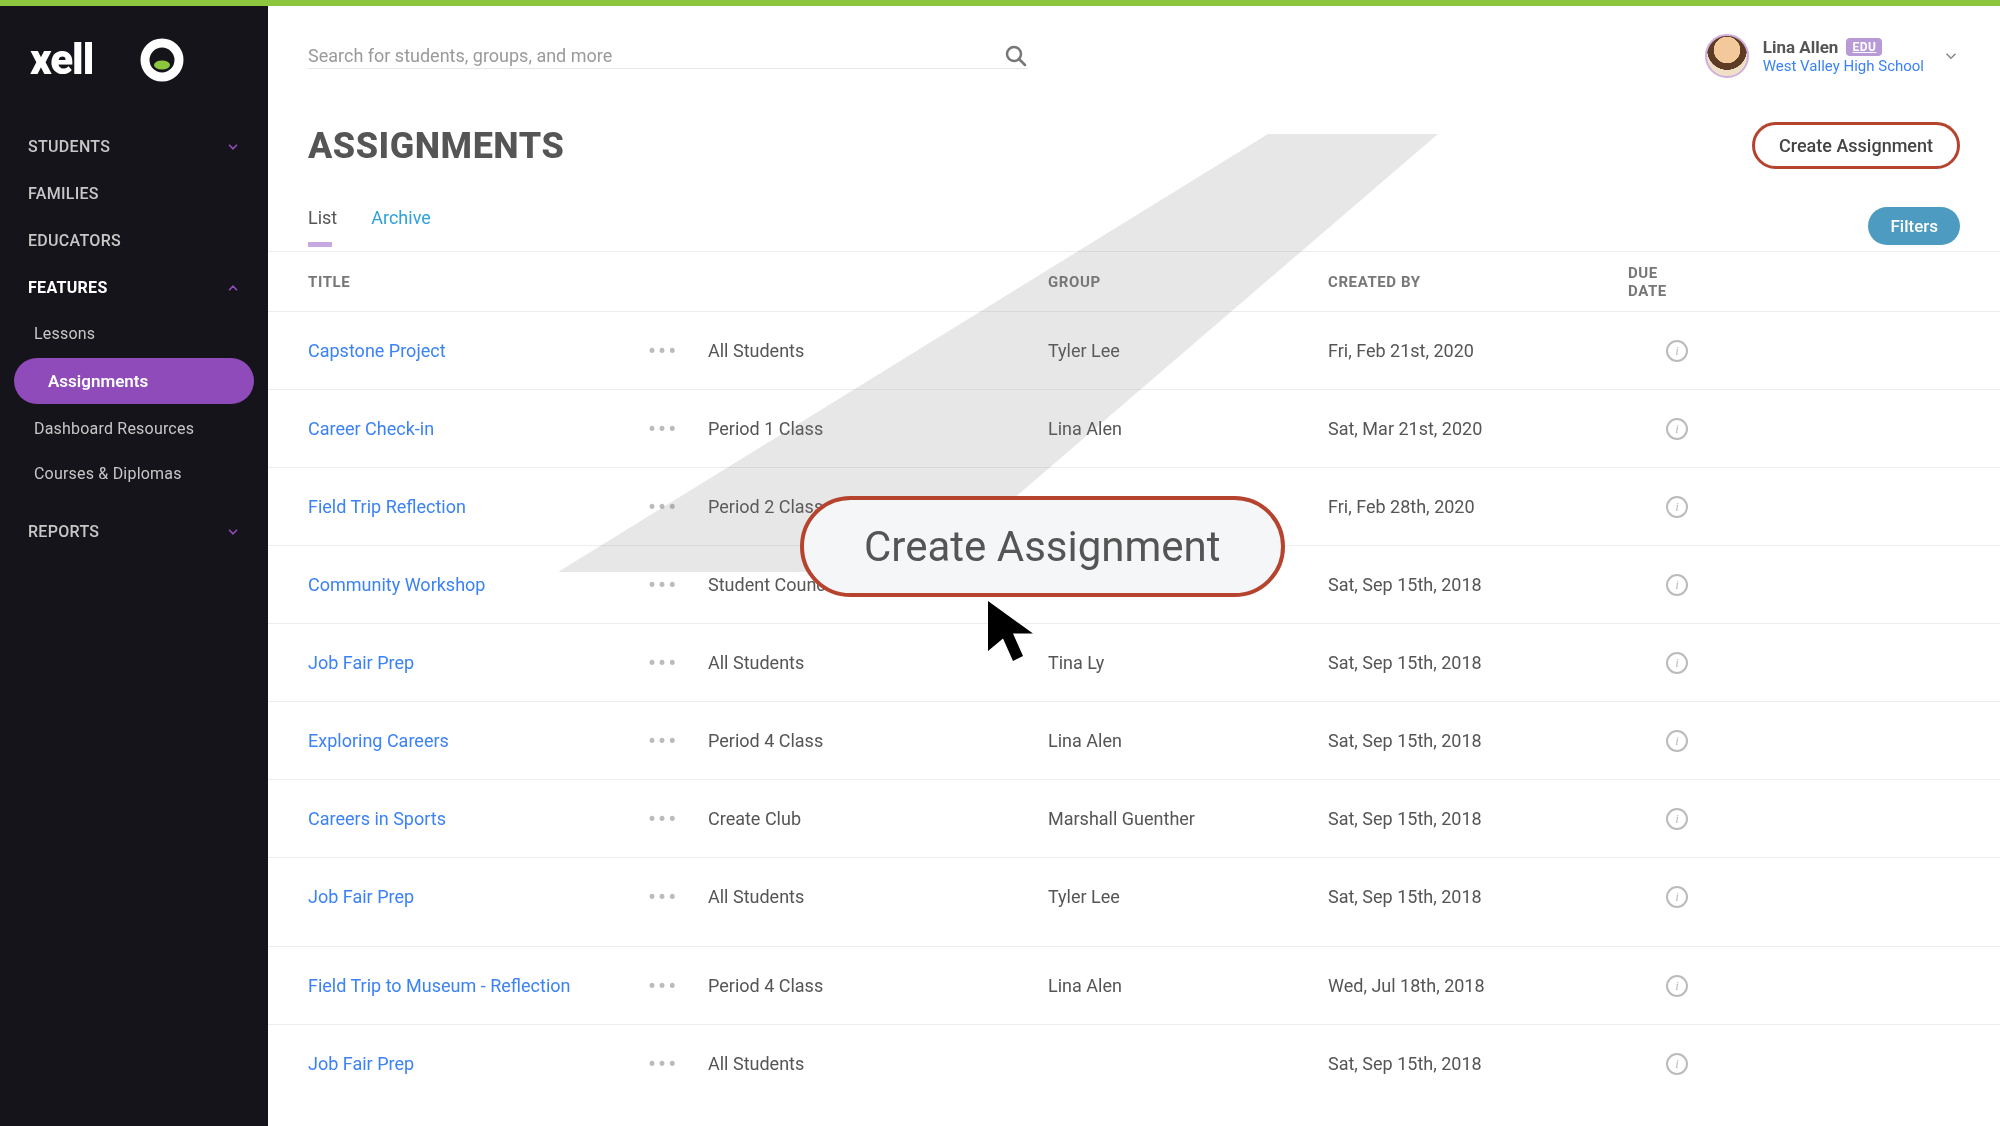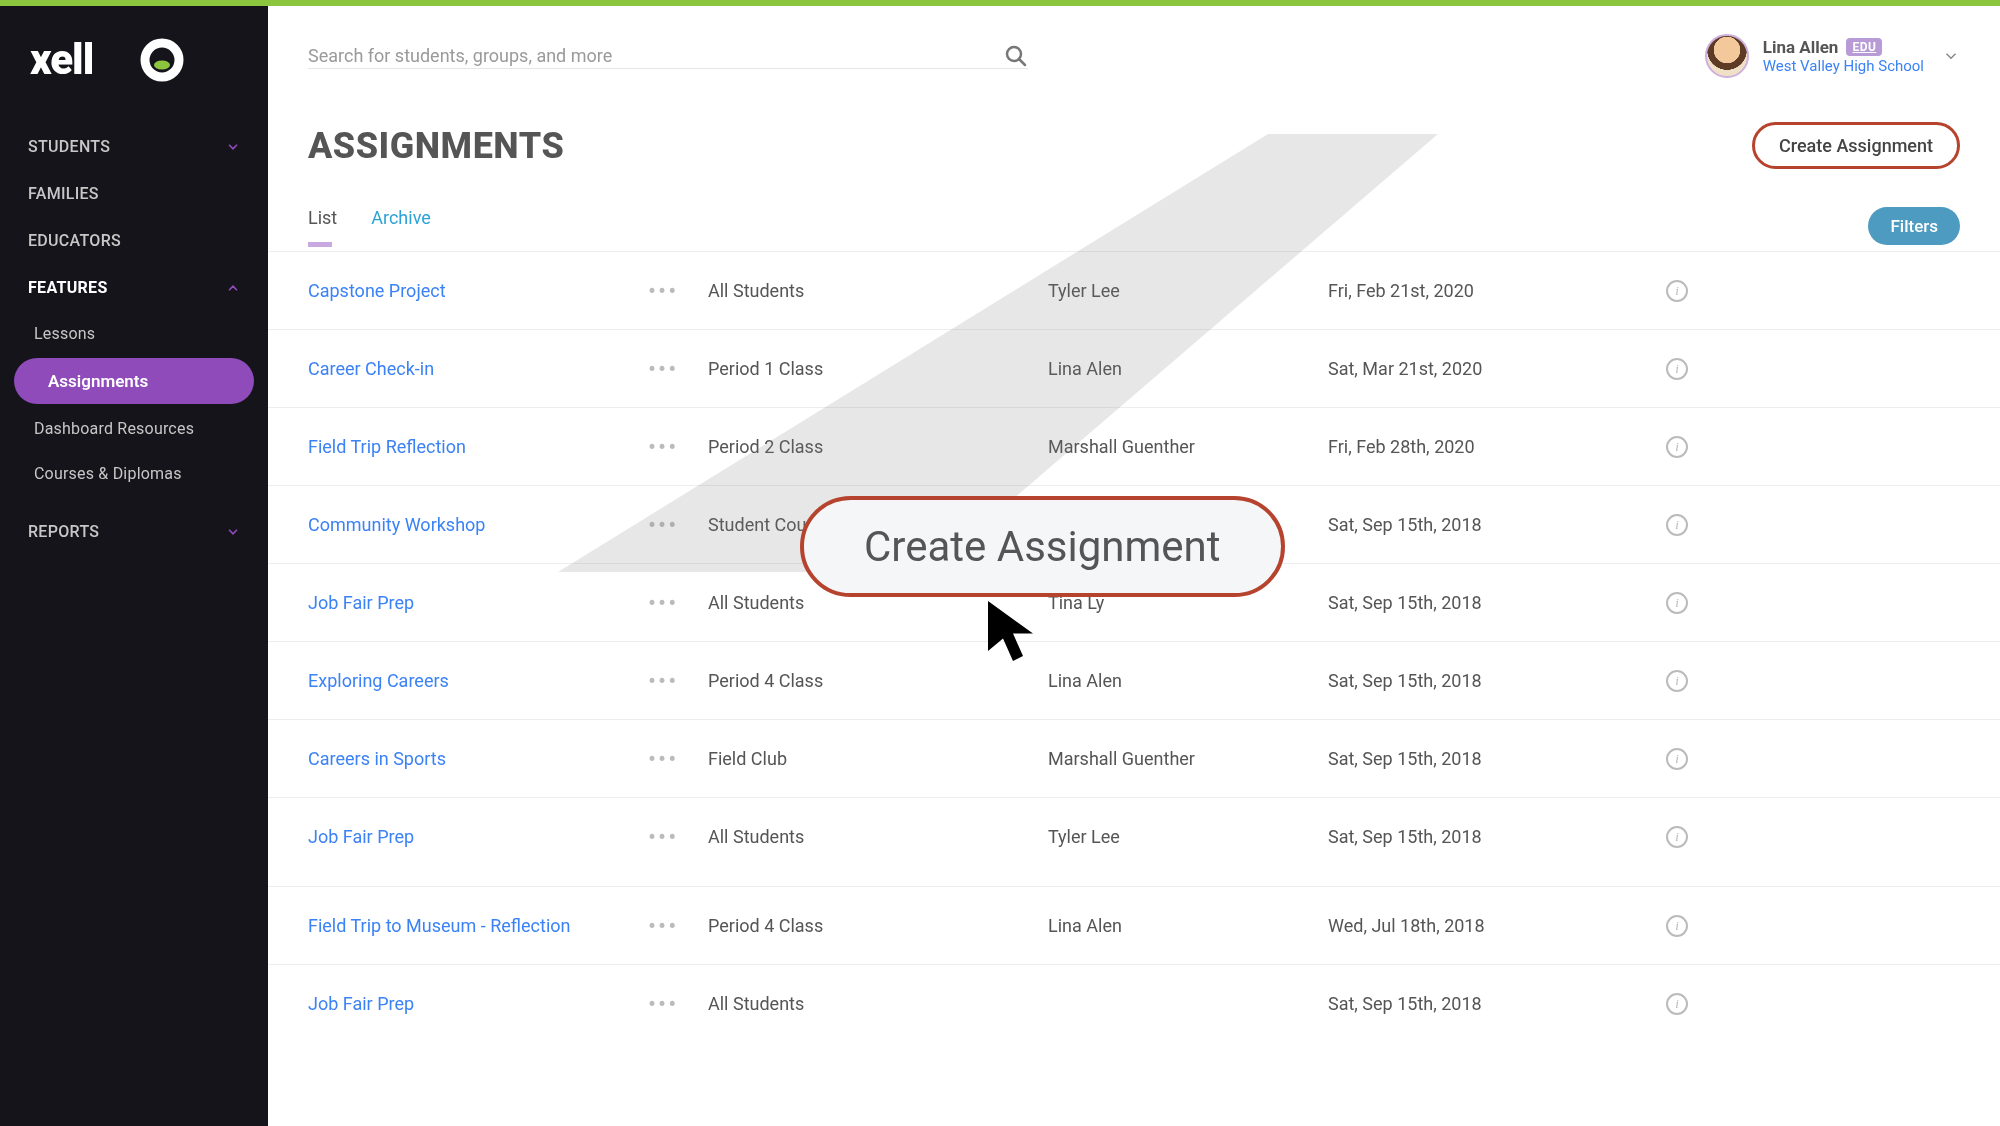--- a/index.html
+++ b/index.html
@@ -130,20 +130,26 @@
 
     <div class="tabs-row">
       <div class="tabs">
         <div class="tab active">List</div>
         <div class="tab archive">Archive</div>
       </div>
       <button class="filters-btn">Filters</button>
     </div>
 
     <div class="table">
+      <div class="thead" style="grid-template-columns: 400px 340px 280px 300px 60px;">
+        <div class="cell-title">TITLE</div>
+        <div>GROUP</div>
+        <div>CREATED BY</div>
+        <div>DUE DATE</div>
+      </div>
       <div id="tbody">
           <div class="trow" style="grid-template-columns: 340px 60px 340px 280px 300px 60px;">
             <div class="cell-link">Capstone Project</div>
             <div class="dots">•••</div>
             <div>All Students</div>
             <div>Tyler Lee</div>
             <div>Fri, Feb 21st, 2020</div>
             <div class="info-icon">i</div>
           </div>
           <div class="trow" style="grid-template-columns: 340px 60px 340px 280px 300px 60px;">
@@ -182,21 +188,21 @@
             <div class="cell-link">Exploring Careers</div>
             <div class="dots">•••</div>
             <div>Period 4 Class</div>
             <div>Lina Alen</div>
             <div>Sat, Sep 15th, 2018</div>
             <div class="info-icon">i</div>
           </div>
           <div class="trow" style="grid-template-columns: 340px 60px 340px 280px 300px 60px;">
             <div class="cell-link">Careers in Sports</div>
             <div class="dots">•••</div>
-            <div>Field Club</div>
+            <div>Create Club</div>
             <div>Marshall Guenther</div>
             <div>Sat, Sep 15th, 2018</div>
             <div class="info-icon">i</div>
           </div>
           <div class="trow" style="grid-template-columns: 340px 60px 340px 280px 300px 60px;">
             <div class="cell-link">Job Fair Prep</div>
             <div class="dots">•••</div>
             <div>All Students</div>
             <div>Tyler Lee</div>
             <div>Sat, Sep 15th, 2018</div>

